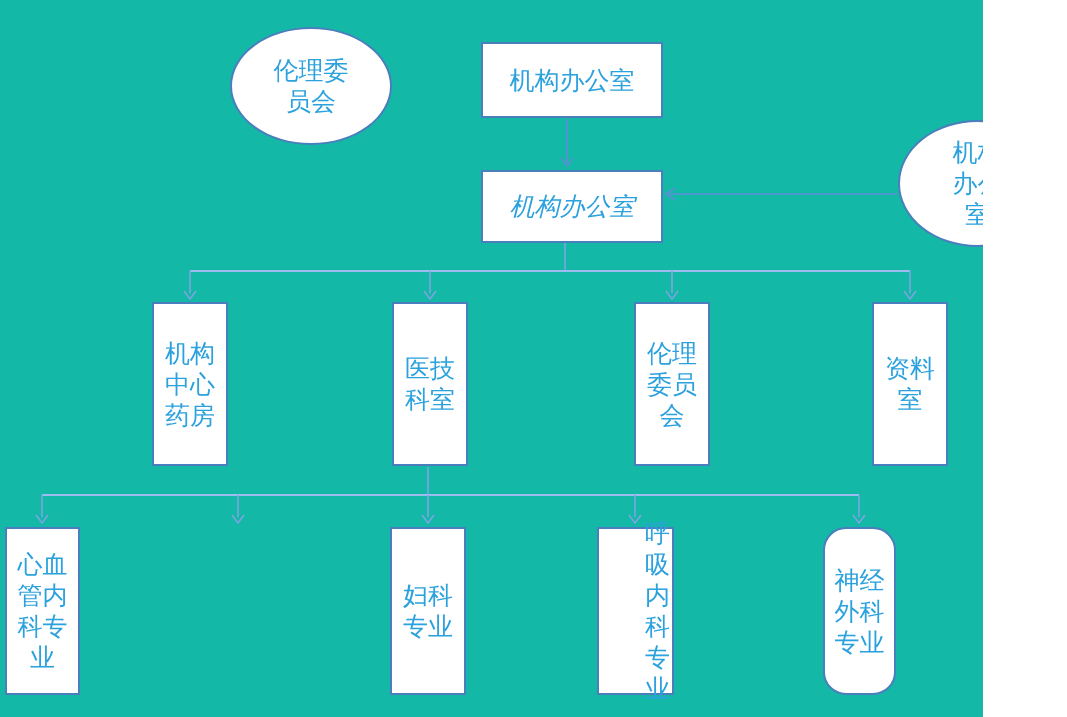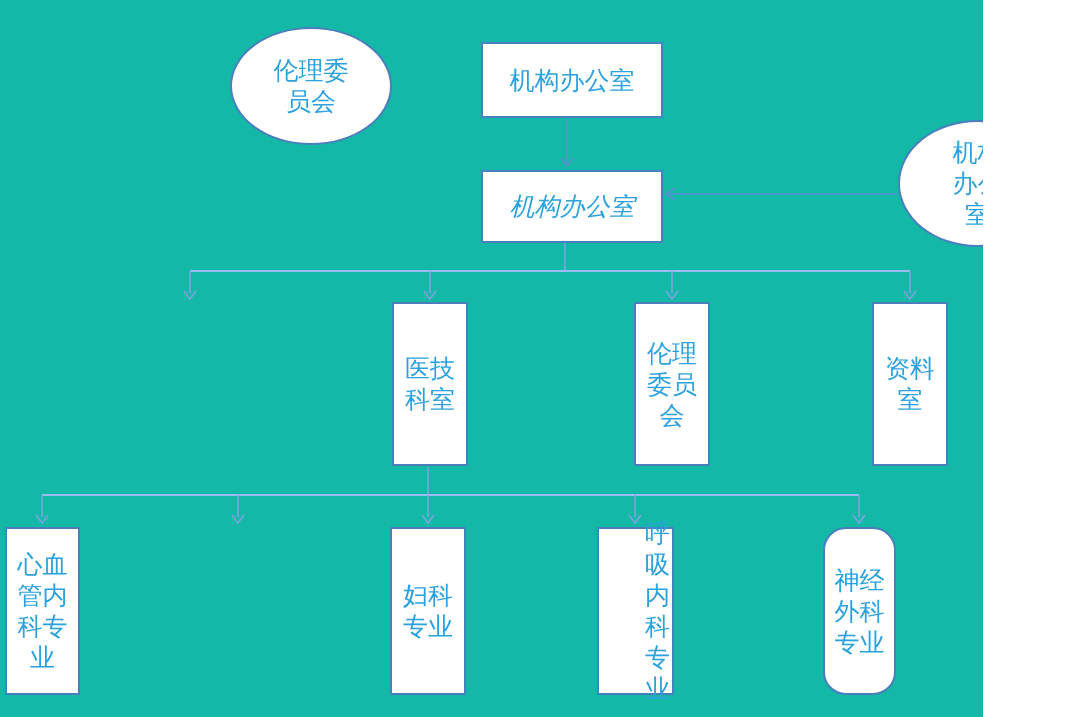--- a/index.html
+++ b/index.html
@@ -111,20 +111,23 @@
   </div>
 
   <div class="node ellipse" style="left:898px; top:120px; width:159px; height:127px;">
     <span class="lbl w2">机构办公室</span>
   </div>
 
   <div class="node rect" style="left:481px; top:170px; width:182px; height:73px;font-style:italic;">
     <span class="lbl">机构办公室</span>
   </div>
 
+  <div class="node rect" style="left:152px; top:302px; width:76px; height:164px;">
+    <span class="lbl w2">机构中心药房</span>
+  </div>
 
   <div class="node rect" style="left:392px; top:302px; width:76px; height:164px;">
     <span class="lbl w2">医技科室</span>
   </div>
 
   <div class="node rect" style="left:634px; top:302px; width:76px; height:164px;">
     <span class="lbl w2">伦理委员会</span>
   </div>
 
   <div class="node rect" style="left:5px; top:527px; width:75px; height:168px;">

